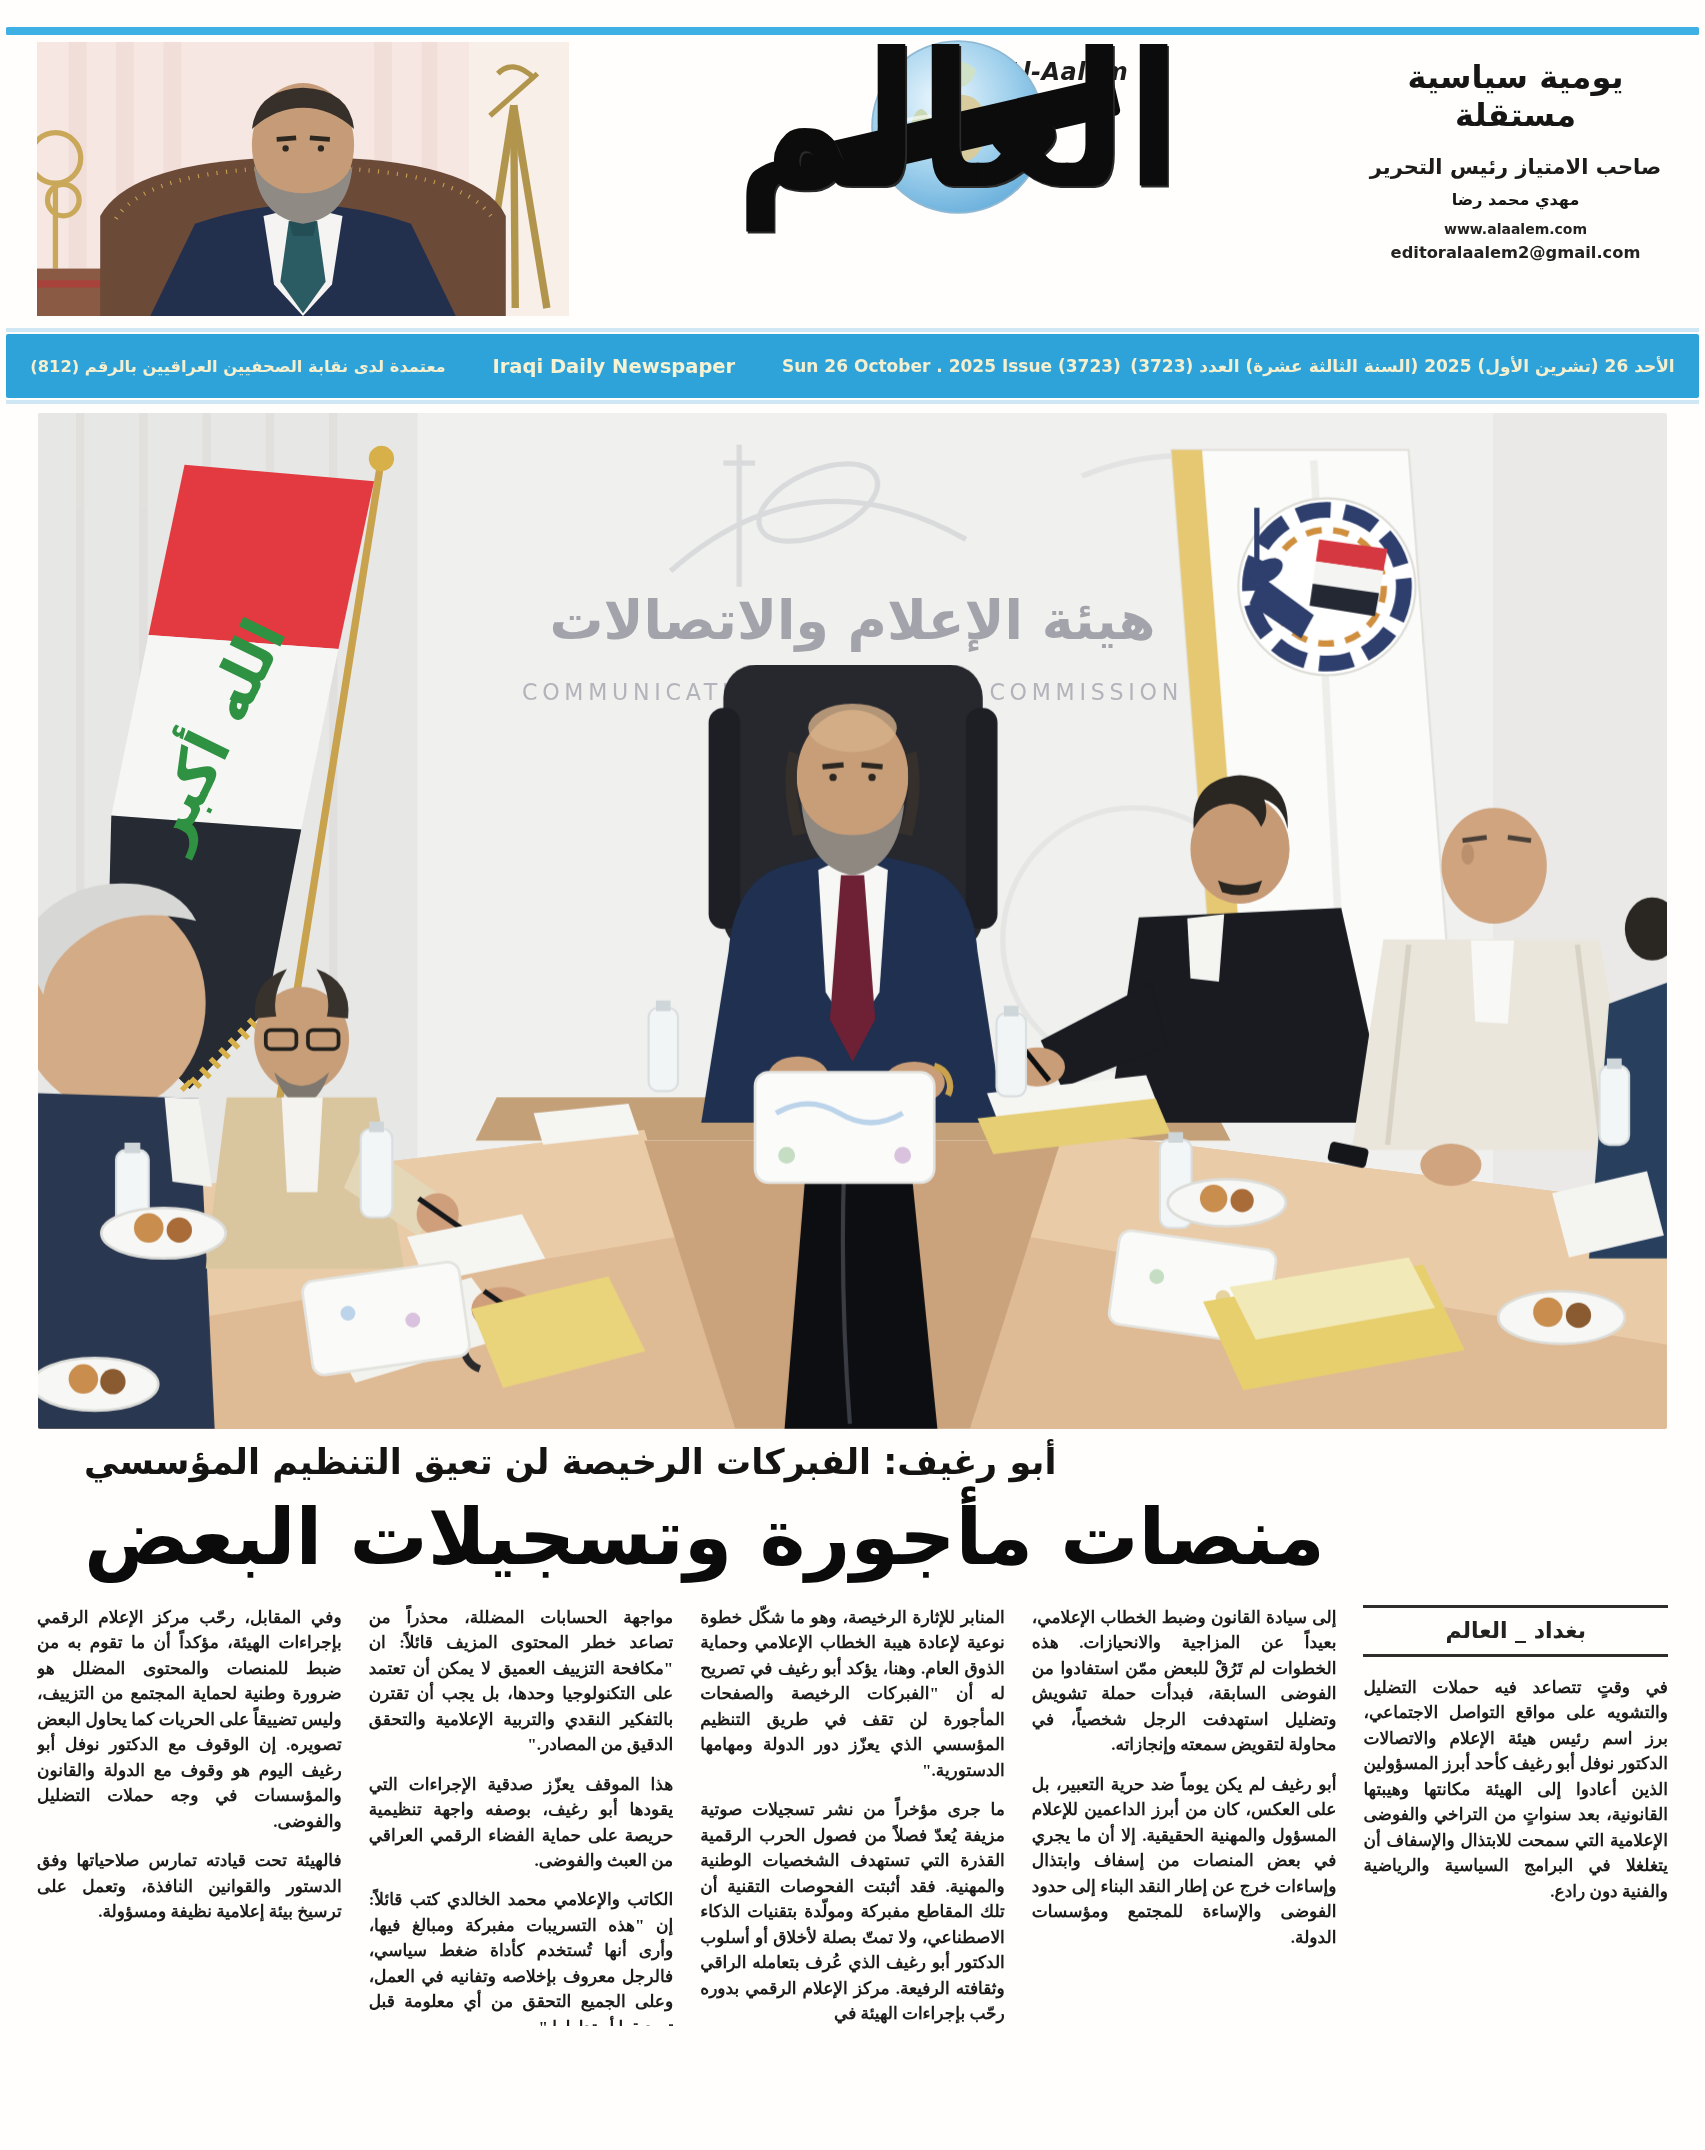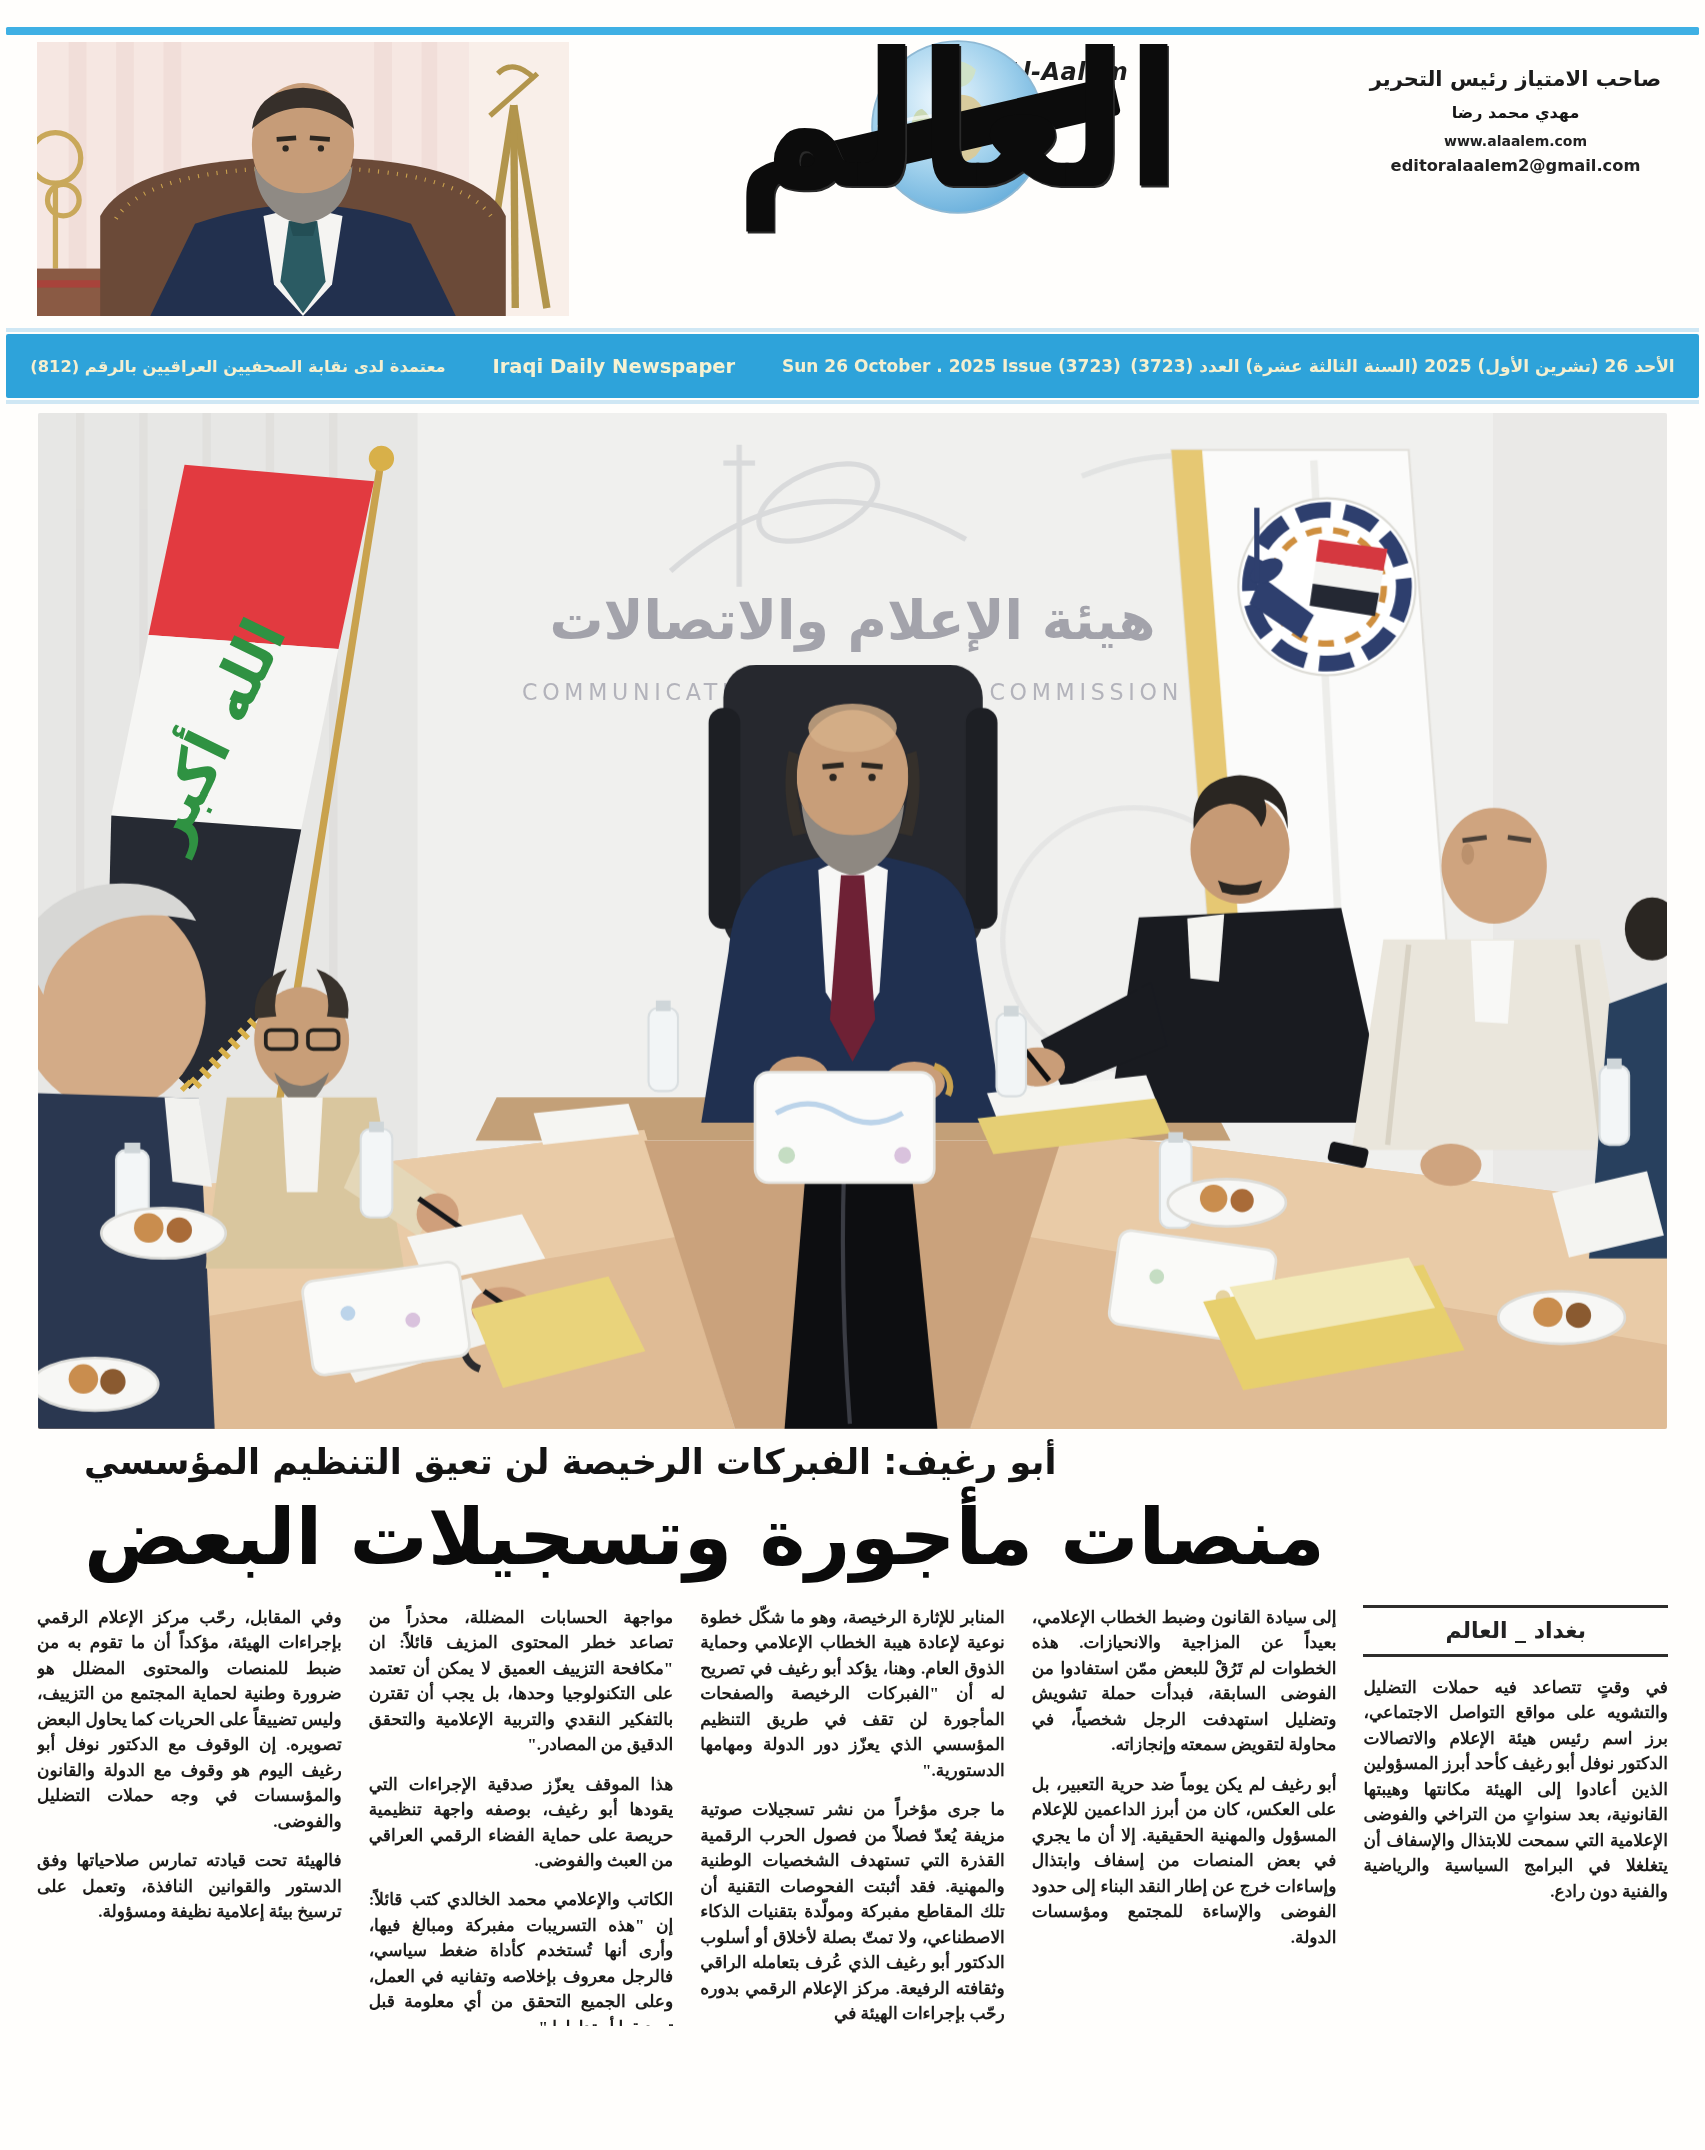--- a/index.html
+++ b/index.html
@@ -120,20 +120,21 @@
         <path d="M38,14 q14,-4 22,4 q-2,10 -12,10 q-12,-2 -10,-14 z" fill="#cfe2c8"></path>
         <path d="M42,34 q16,-6 22,6 q6,14 -4,26 q-10,8 -16,-2 q-8,-16 -2,-30 z" fill="#d8cb9d"></path>
         <path d="M30,40 q8,6 4,16 q-8,2 -10,-8 q2,-8 6,-8 z" fill="#c9d8b4"></path>
         <path d="M5,50 q45,-14 90,0" fill="none" stroke="#ffffff" stroke-width="2" opacity="0.6"></path>
       </svg>
       <span class="logo-slash"></span>
       <span class="logo-ar">العالم</span>
     </div>
 
     <div class="masthead-info" dir="rtl">
+      <div class="tagline">يومية سياسية مستقلة</div>
       <div class="owner-line">صاحب الامتياز رئيس التحرير</div>
       <div class="editor-name">مهدي محمد رضا</div>
       <div class="site-line">www.alaalem.com</div>
       <div class="email-line">editoralaalem2@gmail.com</div>
     </div>
   </header>
 
   <div class="thin-rule"></div>
 
   <div class="date-bar">

